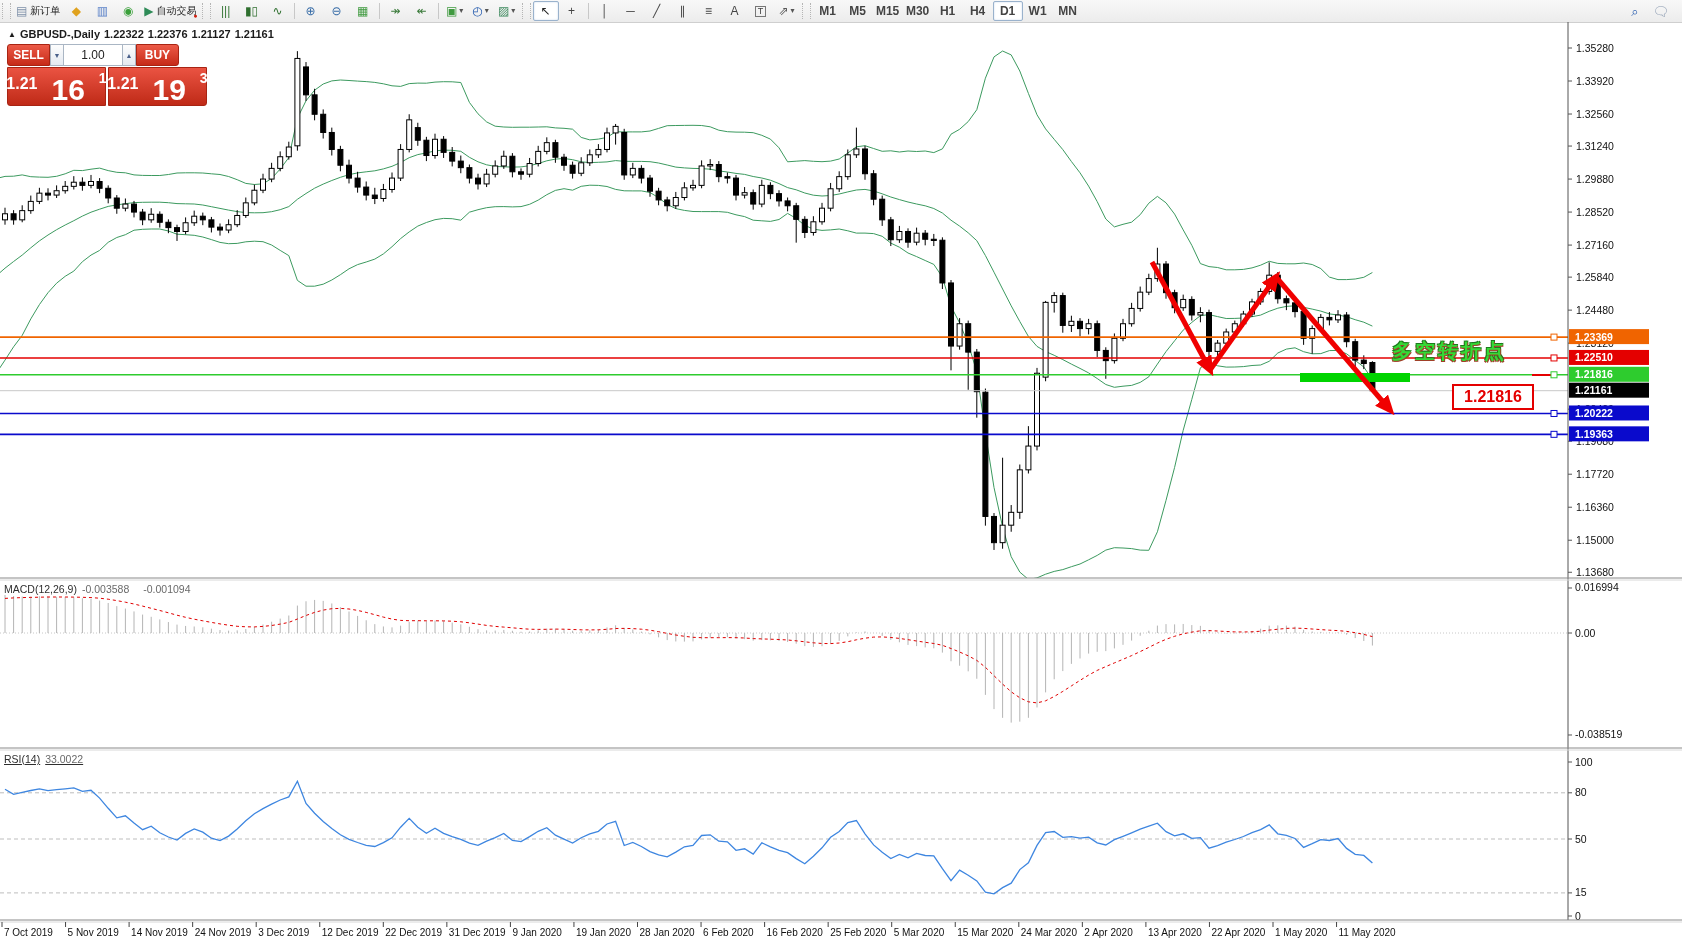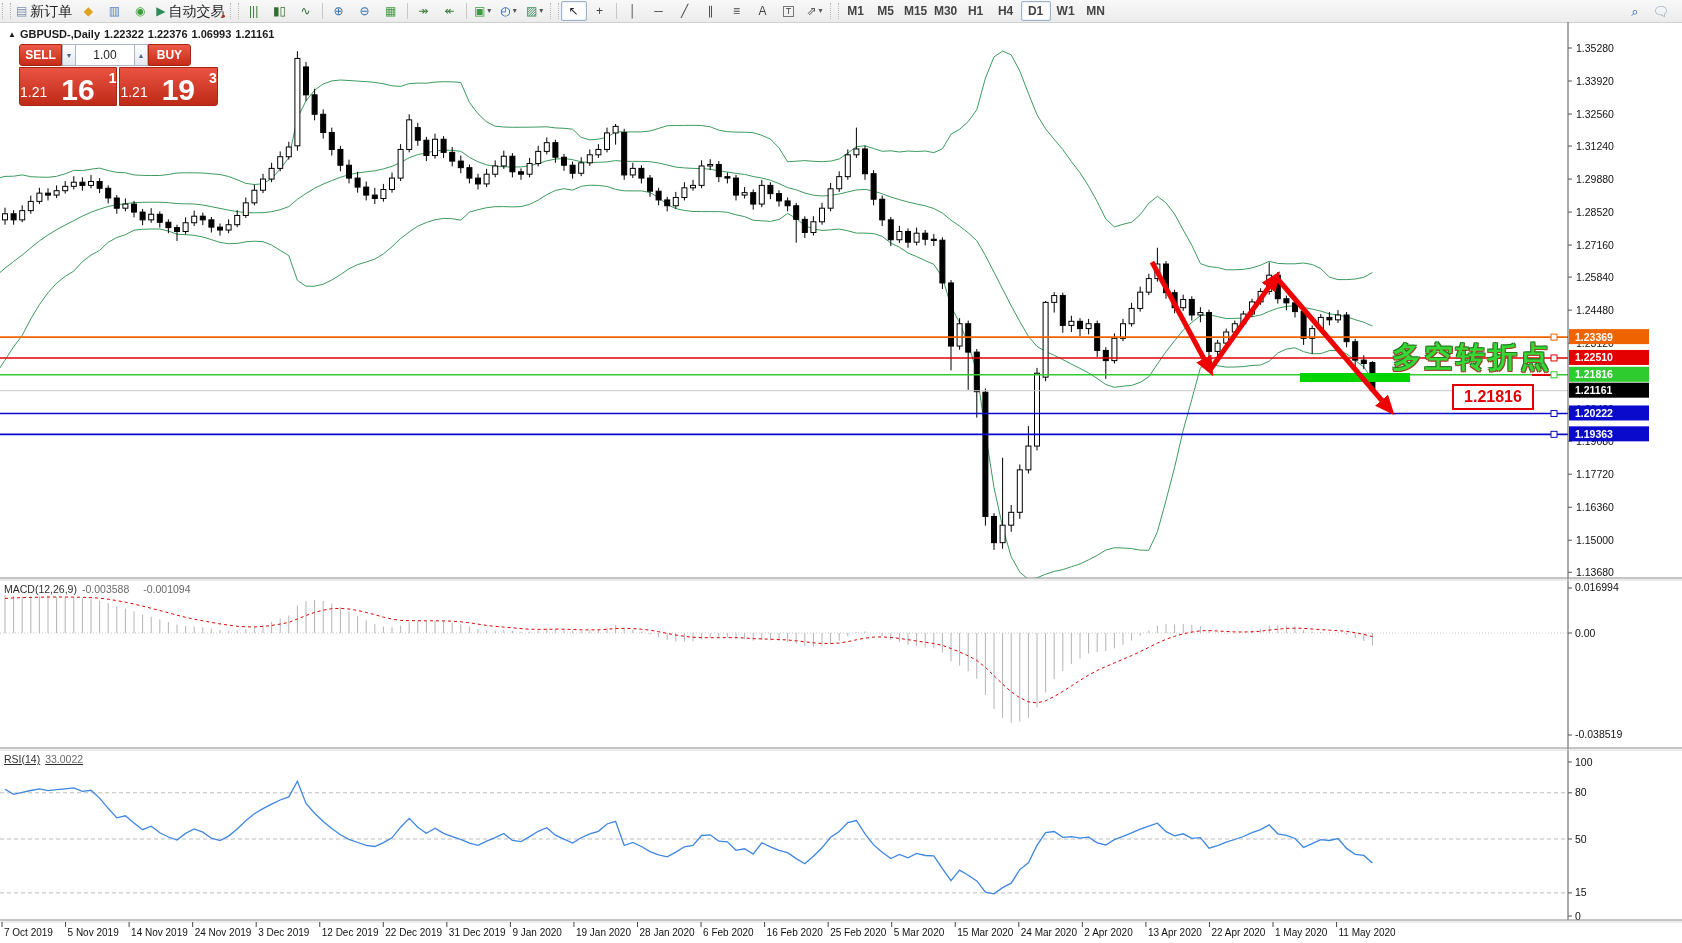--- a/index.html
+++ b/index.html
@@ -5,55 +5,55 @@
   html,body{margin:0;padding:0;background:#ffffff;font-family:"Liberation Sans",sans-serif;}
   #app{position:relative;width:1682px;height:943px;background:#fff;overflow:hidden;}
   
   #toolbar{position:absolute;left:0;top:0;width:1682px;height:22px;background:linear-gradient(#f8f8f8,#ececec);
     border-bottom:1px solid #cfcfcf;display:flex;align-items:center;font-size:11px;color:#333;user-select:none;}
   .tb-grip{width:7px;height:16px;margin:0 2px;border-left:1px dotted #b5b5b5;border-right:1px dotted #b5b5b5;}
   .tb-sep{width:1px;height:16px;background:#c8c8c8;margin:0 3px;}
   .tbtn{display:inline-flex;align-items:center;justify-content:center;height:18px;min-width:20px;padding:0 2px;
     border:1px solid transparent;border-radius:2px;font-size:12px;line-height:1;cursor:default;position:relative;}
   .tbtn.active{background:#ffffff;border:1px solid #9ab2cc;box-shadow:inset 0 0 2px #c5d6ea;}
-  .tbtn .lab{font-size:14px;margin-left:3px;color:#222;}
+  .tbtn .lab{font-size:10px;margin-left:3px;color:#222;}
   .tbtn .dd{font-size:8px;color:#555;margin-left:2px;}
   .tf{font-size:12px;font-weight:bold;color:#444;min-width:24px;}
   .tb-right{margin-left:auto;display:flex;align-items:center;margin-right:8px;}
   
   #surface{position:absolute;left:0;top:22px;width:1682px;height:921px;}
   #chart-svg{position:absolute;left:0;top:0;}
   #symbol-title{position:absolute;left:8px;top:6px;font-size:11px;font-weight:bold;color:#1b1b1b;}
   #symbol-title .tri{font-size:8px;vertical-align:1px;margin-right:4px;}
   #symbol-title span{margin-right:4px;}
   .panel-label{position:absolute;font-size:10.5px;color:#2e2e2e;}
   .panel-label b{font-weight:normal;}
   .panel-label .v1{color:#6a6a6a;margin-left:5px;}
   .panel-label .v2{color:#6a6a6a;margin-left:14px;}
   
-  #oneclick{position:absolute;left:19px;top:22px;width:172px;}
+  #oneclick{position:absolute;left:7px;top:22px;width:172px;}
   #oc-top{display:flex;height:22px;}
   .oc-btn{width:52px;color:#fff;font-size:12px;font-weight:bold;display:flex;align-items:center;justify-content:center;
     background:linear-gradient(#ec5a47,#c62b18);border:1px solid #a82413;}
   #oc-sell{border-radius:3px 0 0 3px;}
   #oc-buy{border-radius:0 3px 3px 0;}
   .oc-spin{width:15px;background:linear-gradient(#fdfdfd,#e4e9f0);border:1px solid #aab6c4;display:flex;align-items:center;
     justify-content:center;font-size:7px;color:#49608a;}
   #oc-vol{width:58px;border:1px solid #aab6c4;border-left:none;border-right:none;text-align:center;font-size:12px;
     color:#222;background:#fff;outline:none;padding:0;height:20px;}
   #oc-prices{display:flex;margin-top:1px;}
   .oc-price{width:97px;height:35px;color:#fff;background:linear-gradient(#ea5342,#bf2a17);border:1px solid #a82413;
     display:flex;align-items:flex-end;justify-content:center;padding-bottom:2px;}
   .oc-price:first-child{border-radius:0 0 0 3px;margin-right:2px;}
   .oc-price:last-child{border-radius:0 0 3px 0;}
-  .oc-small{font-size:14px;font-weight:normal;margin-bottom:3px;}
+  .oc-small{font-size:16px;font-weight:bold;margin-bottom:10px;}
   .oc-big{font-size:30px;font-weight:bold;line-height:0.9;margin:0 14px;}
   .oc-sup{font-size:14px;font-weight:bold;align-self:flex-start;margin-top:2px;}
   
-  #turning-text{position:absolute;left:1392px;top:316px;font-size:29px;font-weight:bold;letter-spacing:3px;
+  #turning-text{position:absolute;left:1392px;top:316px;font-size:20px;font-weight:bold;letter-spacing:3px;
     color:#35d935;text-shadow:1px 1px 0 #a04028,-1px -1px 0 #1d7a1d,1px -1px 0 #1d7a1d,-1px 1px 0 #a04028;white-space:nowrap;}
   #price-callout{position:absolute;left:1452px;top:362px;width:78px;height:22px;background:#fff;border:2px solid #e40000;
     color:#e40000;font-size:16px;font-weight:bold;display:flex;align-items:center;justify-content:center;}
 </style>
 </head>
 <body>
 
 <div id="app">
   <div id="toolbar">
       <div class="tb-grip"></div>
@@ -810,21 +810,21 @@
           <line x1="1209.45" y1="922" x2="1209.45" y2="927" stroke="#444"></line>
           <text x="1211.45" y="936" font-size="10" font-family="Liberation Sans, sans-serif" fill="#111">22 Apr 2020</text>
           <line x1="1273" y1="922" x2="1273" y2="927" stroke="#444"></line>
           <text x="1275" y="936" font-size="10" font-family="Liberation Sans, sans-serif" fill="#111">1 May 2020</text>
           <line x1="1336.55" y1="922" x2="1336.55" y2="927" stroke="#444"></line>
           <text x="1338.55" y="936" font-size="10" font-family="Liberation Sans, sans-serif" fill="#111">11 May 2020</text>
         </g>
       </svg>
 
     <div id="symbol-title">
-      <span class="tri">▲</span><span>GBPUSD-,Daily</span><span>1.22322</span><span>1.22376</span><span>1.06993</span><span>1.21161</span>
+      <span class="tri">▲</span><span>GBPUSD-,Daily</span><span>1.22322</span><span>1.22376</span><span>1.21127</span><span>1.21161</span>
     </div>
 
     <div id="oneclick">
       <div id="oc-top">
         <div id="oc-sell" class="oc-btn">SELL</div>
         <div class="oc-spin">▼</div>
         <input id="oc-vol" value="1.00" style="">
         <div class="oc-spin">▲</div>
         <div id="oc-buy" class="oc-btn">BUY</div>
       </div>

